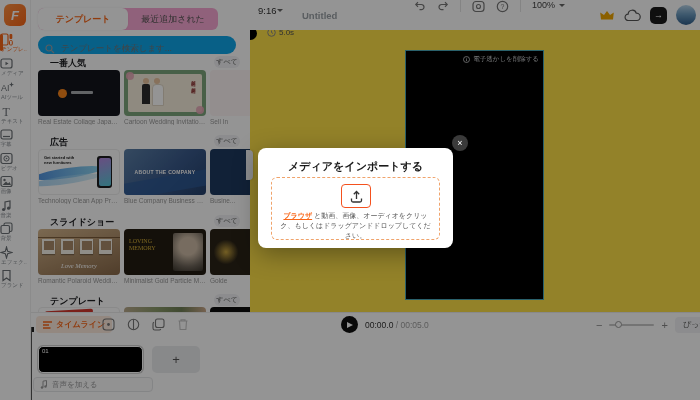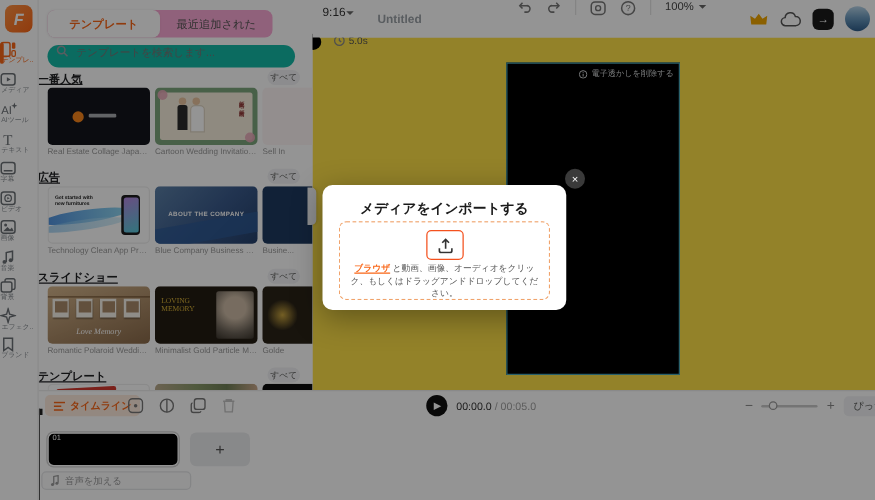--- a/index.html
+++ b/index.html
@@ -13,23 +13,23 @@
   .sb-item.active{color:#f96617;}
   .sb-item.active .sb-label{color:#f96617;}
   .sb-item.active::before{content:"";position:absolute;left:0;top:3px;width:2.5px;height:17px;background:#f96617;border-radius:2px;}
   .sb-ico{height:13px;display:flex;align-items:center;justify-content:center;}
   .sb-ico svg{display:block;}
   
   .panel{position:absolute;left:30px;top:0;width:220px;height:312px;background:#fff;overflow:hidden;z-index:4;}
   .tabs{position:absolute;left:8px;top:8px;width:180px;height:22px;background:#f9a8d4;border-radius:6px;display:flex;font-size:9px;}
   .tab{flex:1;display:flex;align-items:center;justify-content:center;color:#555;cursor:pointer;white-space:nowrap;}
   .tab.active{background:#fff;border-radius:6px;color:#f96617;font-weight:bold;box-shadow:0 0 2px rgba(0,0,0,.08);}
-  .search{position:absolute;left:8px;top:36px;width:198px;height:18px;background:#14b8a6;border-radius:9px;display:flex;align-items:flex-start;padding:0 7px;box-sizing:border-box;}
+  .search{position:absolute;left:8px;top:36px;width:198px;height:18px;background:#0ea5e9;border-radius:9px;display:flex;align-items:flex-end;padding:0 7px;box-sizing:border-box;}
   .search input{border:0;background:transparent;outline:none;font-size:8.5px;color:#444;margin-left:4px;width:160px;font-family:inherit;}
-  .sec-title{position:absolute;left:0;font-size:9px;font-weight:bold;color:#202124;text-decoration:underline;}
+  .sec-title{position:absolute;left:20px;font-size:9px;font-weight:bold;color:#202124;}
   .all-pill{position:absolute;left:184px;width:26px;height:12px;background:#f1f2f4;border-radius:6px;font-size:7px;color:#555;display:flex;align-items:center;justify-content:center;cursor:pointer;}
   .cards{position:absolute;left:8px;width:212px;height:58px;display:flex;gap:4px;overflow:hidden;}
   .card{width:82px;flex:none;cursor:pointer;}
   .thumb{width:82px;height:46px;border-radius:4px;overflow:hidden;position:relative;box-sizing:border-box;}
   .clabel{font-size:6.5px;color:#9a9a9a;margin-top:2px;white-space:nowrap;overflow:hidden;text-overflow:ellipsis;}
   
   .t-realestate{background:#14161d;}
   .t-realestate .dot{position:absolute;left:20px;top:19px;width:9px;height:9px;border-radius:50%;background:#f9861a;}
   .t-realestate .bar{position:absolute;left:33px;top:21px;width:22px;height:3px;background:#cfd2d6;opacity:.8;border-radius:1px;}
   .t-wedding{background:#7da57d;}

